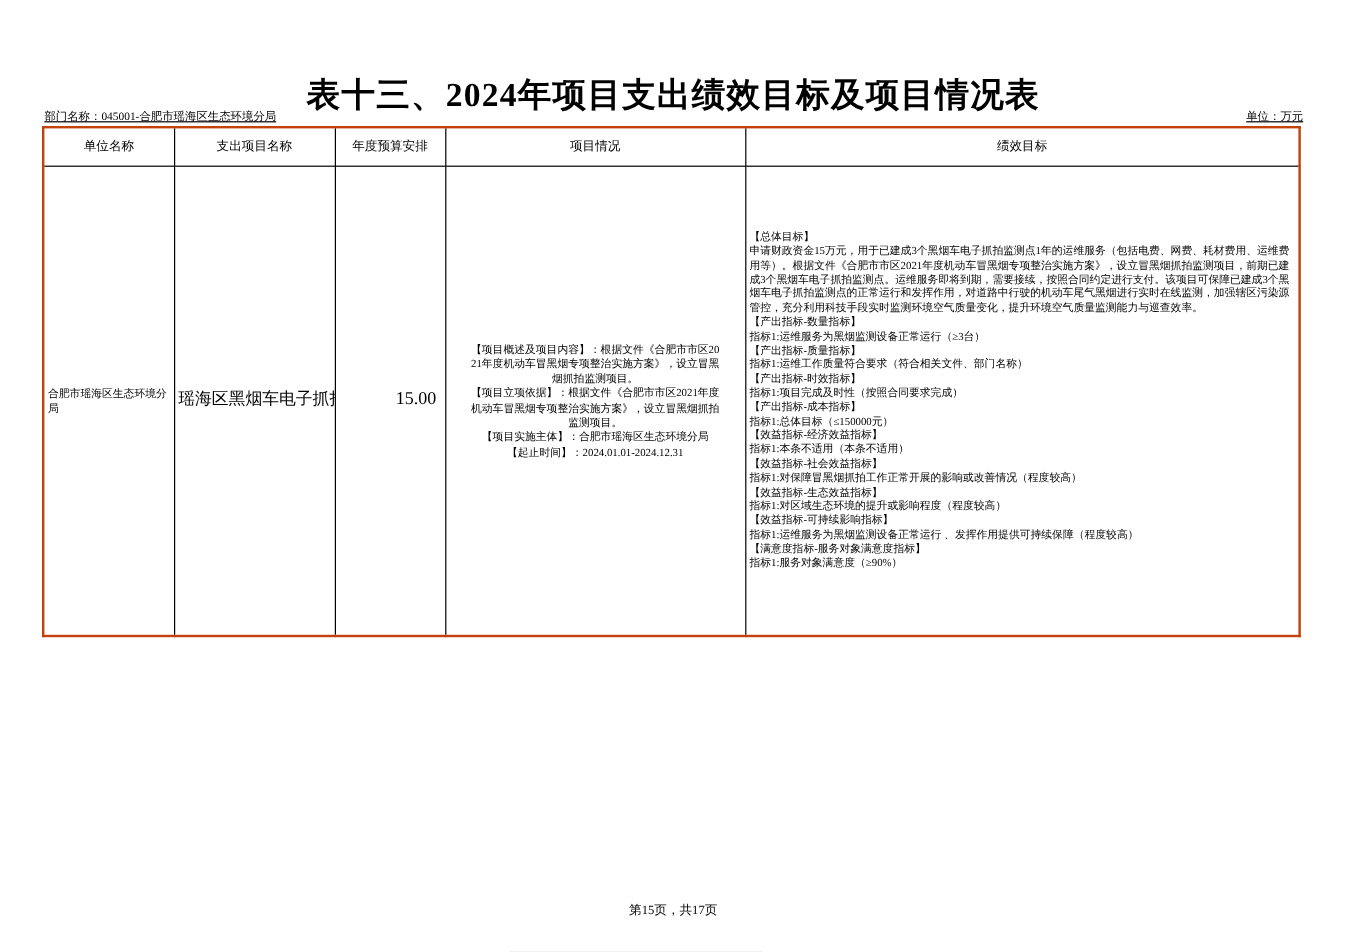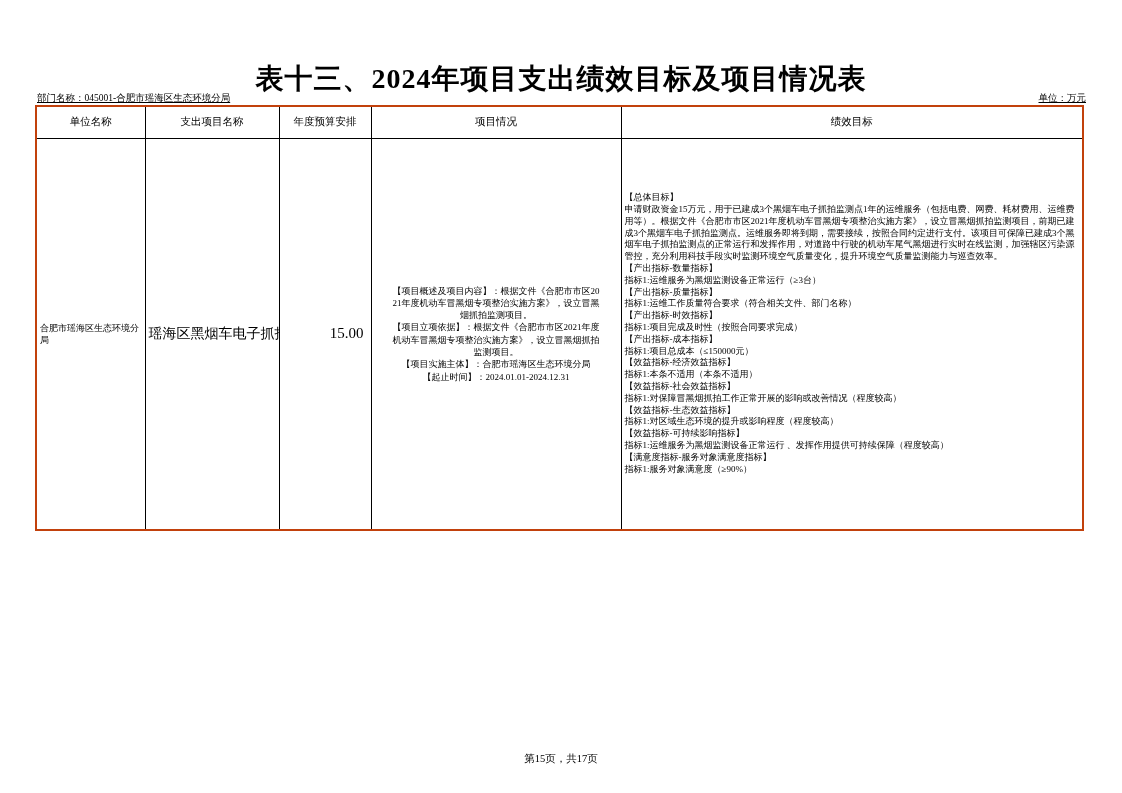--- a/index.html
+++ b/index.html
@@ -148,21 +148,21 @@
           <div class="pt-section">
             <div class="pt-header">【产出指标-质量指标】</div>
             <div class="pt-content">指标1:运维工作质量符合要求（符合相关文件、部门名称）</div>
           </div>
           <div class="pt-section">
             <div class="pt-header">【产出指标-时效指标】</div>
             <div class="pt-content">指标1:项目完成及时性（按照合同要求完成）</div>
           </div>
           <div class="pt-section">
             <div class="pt-header">【产出指标-成本指标】</div>
-            <div class="pt-content">指标1:项目总成本（≤150000元）</div>
+            <div class="pt-content">指标1:总体目标（≤150000元）</div>
           </div>
           <div class="pt-section">
             <div class="pt-header">【效益指标-经济效益指标】</div>
             <div class="pt-content">指标1:本条不适用（本条不适用）</div>
           </div>
           <div class="pt-section">
             <div class="pt-header">【效益指标-社会效益指标】</div>
             <div class="pt-content">指标1:对保障冒黑烟抓拍工作正常开展的影响或改善情况（程度较高）</div>
           </div>
           <div class="pt-section">

